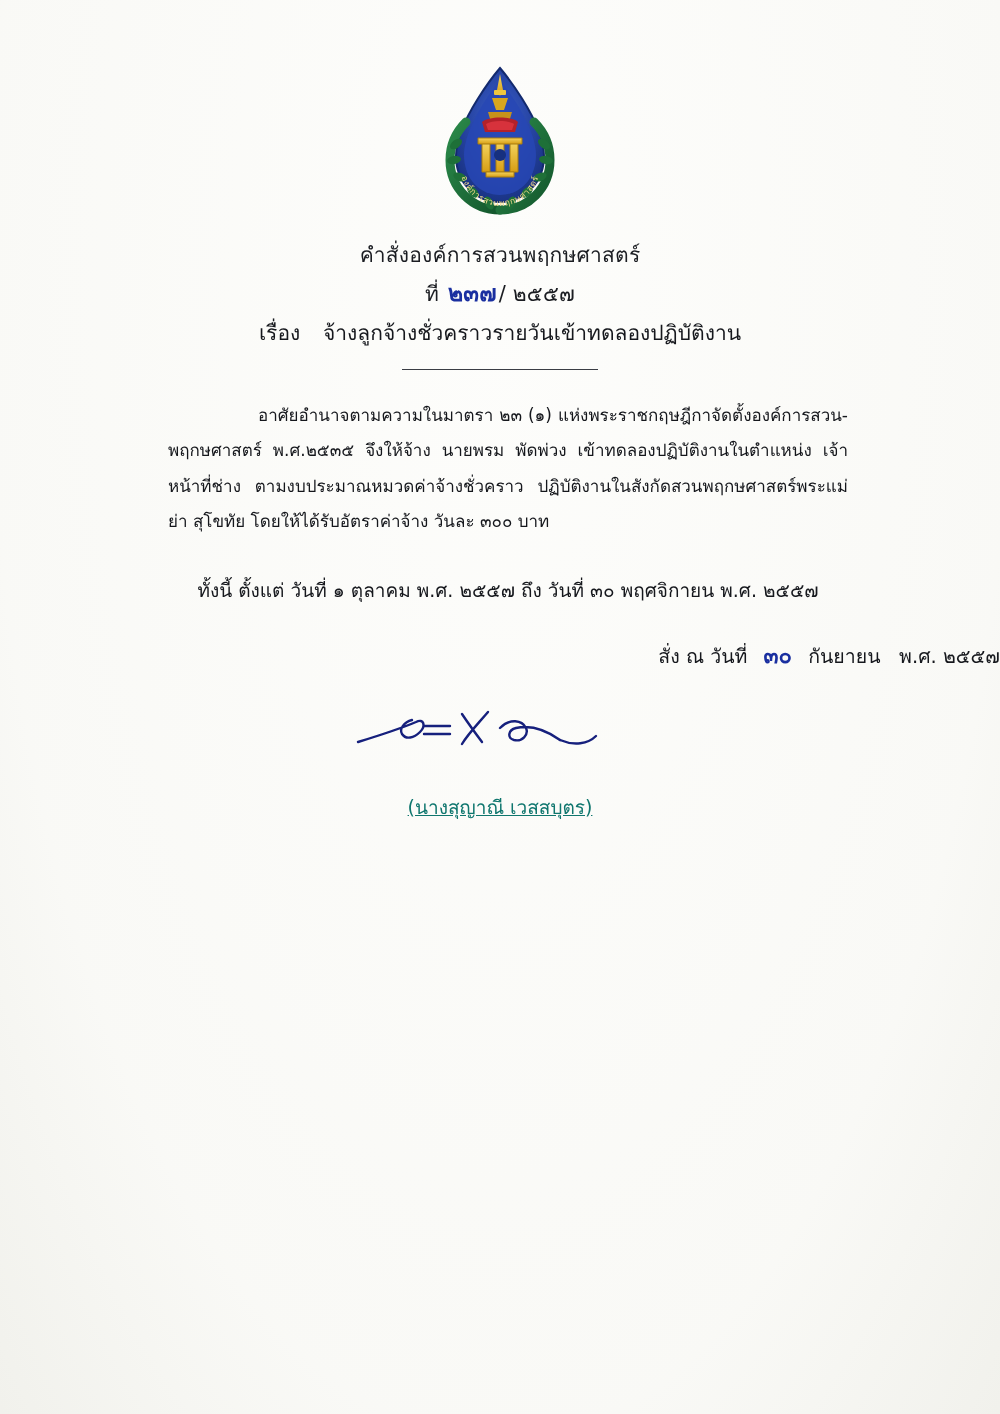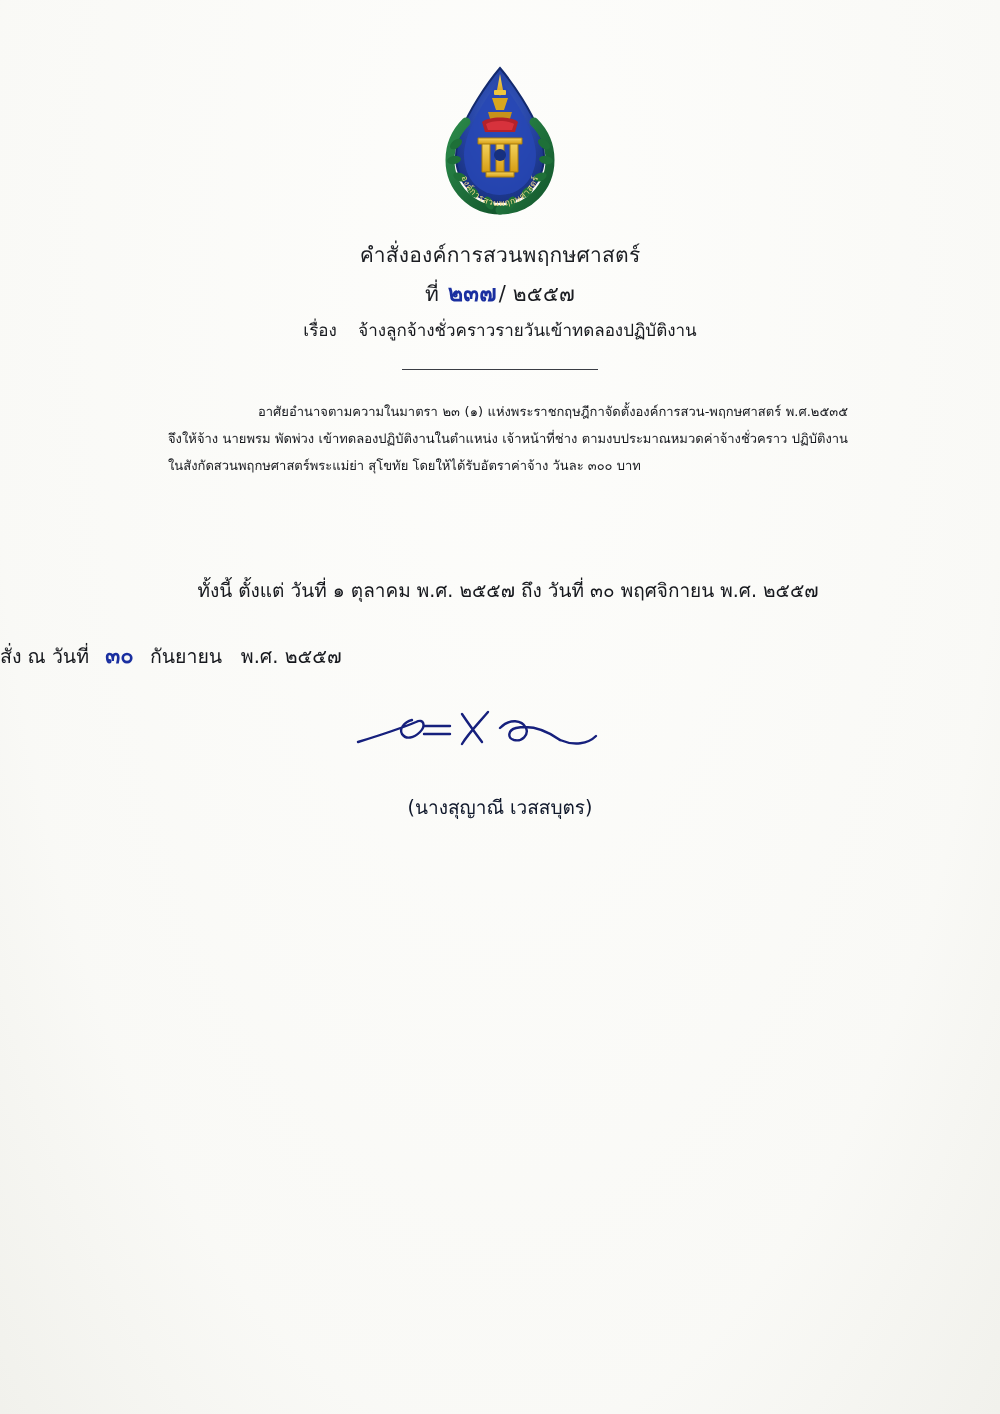--- a/index.html
+++ b/index.html
@@ -65,41 +65,41 @@
   }
   .heading .line .hand {
     font-family: "DejaVu Sans", sans-serif;
     color: #1a2fa0;
     font-size: 23px;
     font-weight: 600;
     padding: 0 2px;
   }
   .subject {
     margin-top: 7px;
-    font-size: 17px;
+    font-size: 21px;
   }
   .subject .sub-label { margin-right: 16px; }
 
   .hr {
     position: absolute;
     top: 369px;
     left: 50%;
     transform: translateX(-50%);
     width: 196px;
     height: 0;
     border-top: 1px solid #3a3d44;
   }
 
   
   .body-text {
     position: absolute;
     top: 398px;
     left: 168px;
     width: 680px;
-    font-size: 13px;
+    font-size: 17px;
     line-height: 2.08;
     text-align: justify;
     text-justify: inter-word;
     color: #15171c;
   }
   .body-text p { margin: 0; }
   .body-text .indent { display: inline-block; width: 90px; }
 
   .clause-effective {
     position: absolute;
@@ -109,21 +109,21 @@
     text-align: center;
     font-size: 19px;
     line-height: 1.9;
   }
 
   .clause-order-date {
     position: absolute;
     top: 638px;
     left: 0;
     right: 0;
-    text-align: left;
+    text-align: right;
     font-size: 19.5px;
   }
   .clause-order-date .hand {
     color: #1a2fa0;
     font-weight: 600;
     font-size: 22px;
     padding: 0 10px;
   }
 
   
@@ -138,21 +138,22 @@
   .signature svg { display: block; }
 
   .signer {
     position: absolute;
     top: 790px;
     left: 0;
     right: 0;
     text-align: center;
     font-size: 19px;
     line-height: 1.85;
-    color: #0f172a;
+    color: #0f766e;
+    text-decoration: underline;
   }
 </style>
 </head>
 <body>
 
 <div class="page">
   <div class="paper-tint"></div>
 
   <div class="emblem-wrap">
     <div class="emblem">

